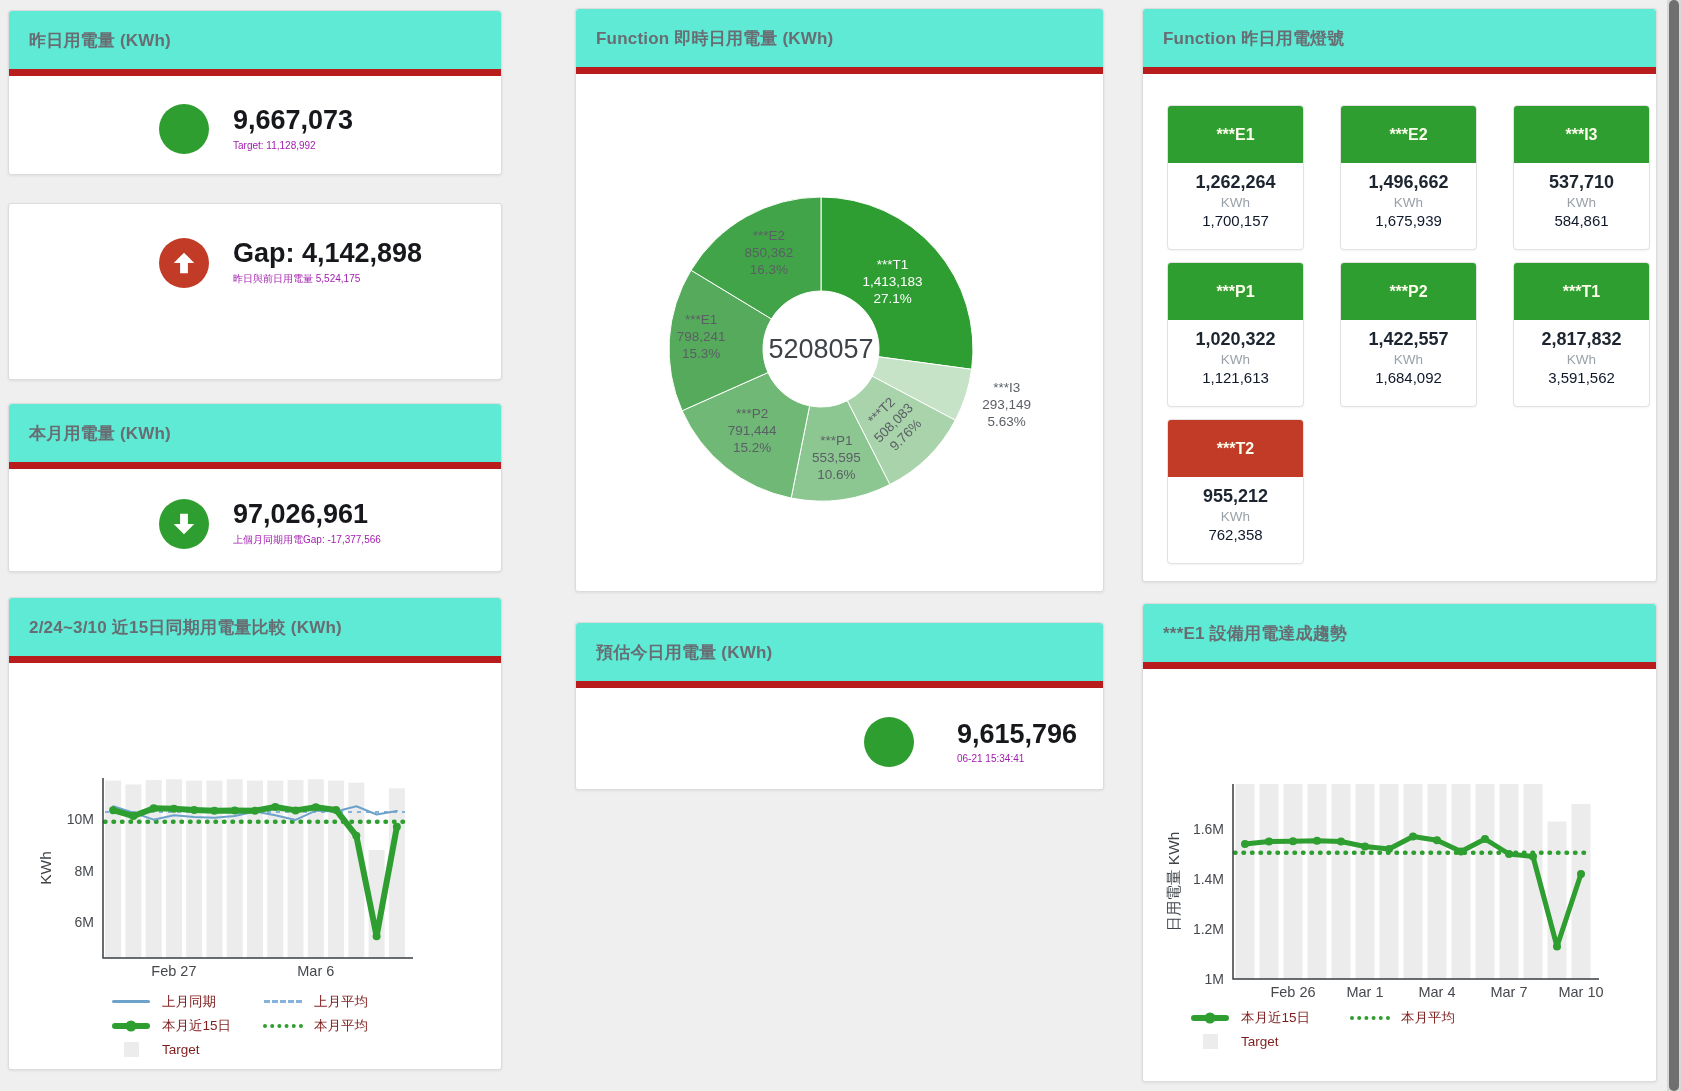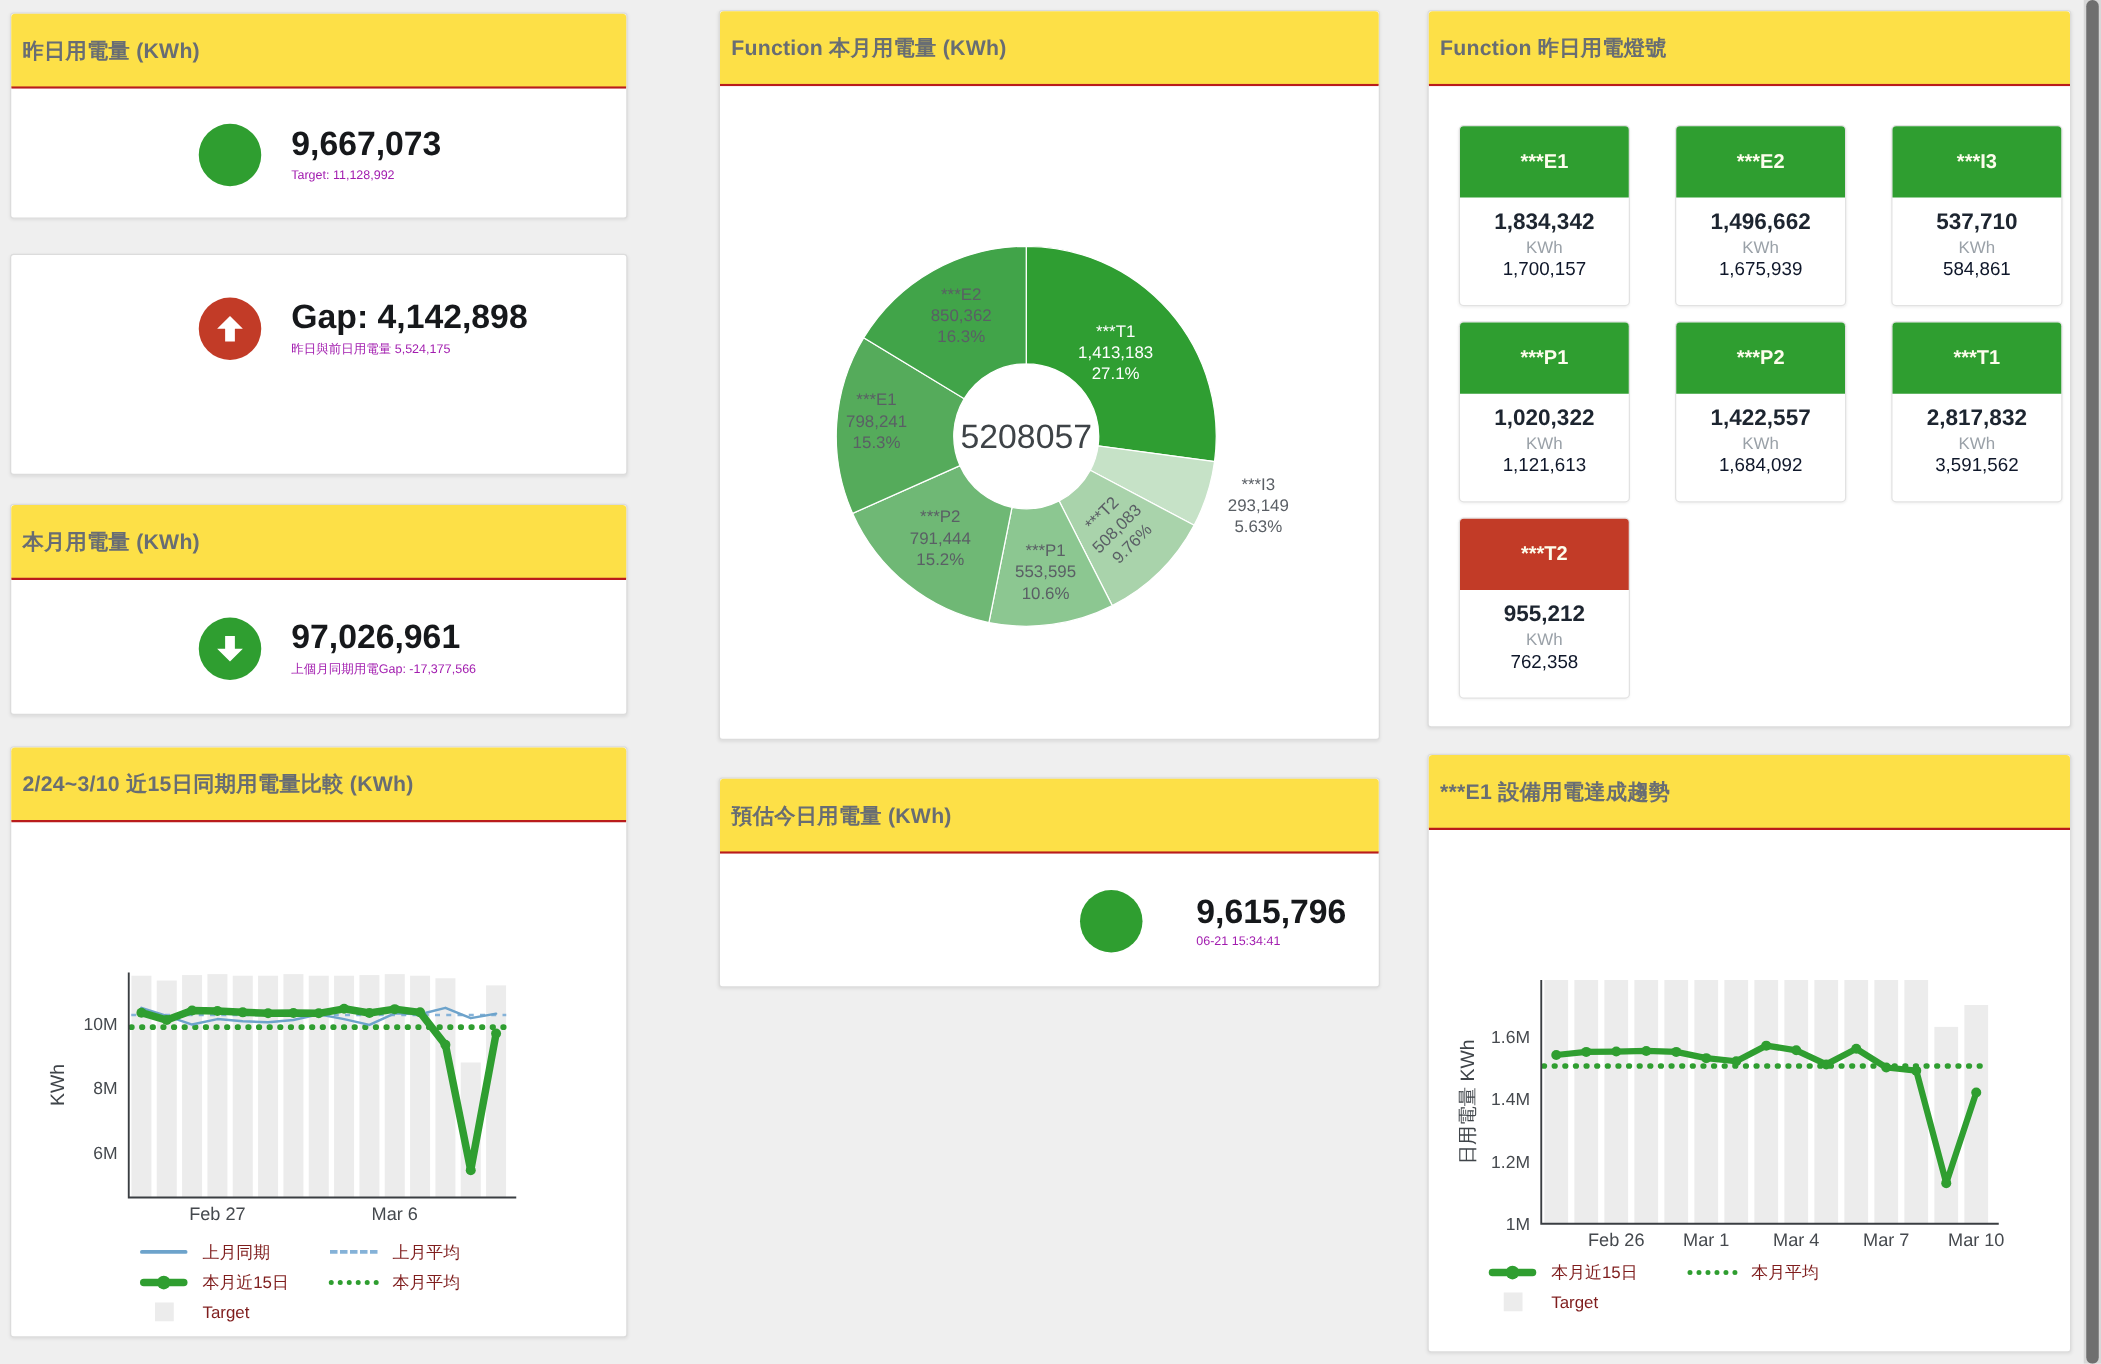--- a/index.html
+++ b/index.html
@@ -3,22 +3,22 @@
 <meta charset="utf-8">
 <style>
   html,body{margin:0;padding:0;}
   body{
     width:1681px;height:1091px;position:relative;overflow:hidden;
     background:#efefef;
     font-family:"Liberation Sans","DejaVu Sans",sans-serif;
   }
   .card{position:absolute;background:#fff;border:1px solid #dcdcdc;border-radius:3px;
         box-shadow:0 1px 3px rgba(0,0,0,.08);}
-  .card-h{height:58px;background:#fde047;border-bottom:2px solid #b91c1c;
-          display:flex;align-items:center;padding:0 9px;border-radius:3px 3px 0 0;}
+  .card-h{height:58px;background:#5eead4;border-bottom:7px solid #b91c1c;
+          display:flex;align-items:center;padding:0 20px;border-radius:3px 3px 0 0;}
   .card-h span{font-size:17px;font-weight:bold;color:#686d73;letter-spacing:.2px;}
   .stat-body{display:flex;align-items:center;height:calc(100% - 58px);}
   .dot{width:50px;height:50px;border-radius:50%;flex:none;display:flex;
        align-items:center;justify-content:center;}
   .stat-txt{margin-left:24px;}
   .val{font-size:27px;font-weight:bold;color:#16181b;line-height:1.1;}
   .sub{font-size:10px;color:#a21caf;margin-top:4px;}
   .tiles{padding:31px 0 0 24px;display:grid;grid-template-columns:repeat(3,137px);
          column-gap:36px;row-gap:12px;}
   .tile{border:1px solid #e2e2e2;border-radius:4px;height:143px;background:#fff;
@@ -163,21 +163,21 @@
         <span class="sw">
           <i style="width: 15px; height: 15px; background: rgb(236, 236, 236);"></i>
         </span>
         <span>Target</span>
       </div>
     </div>
 </div>
 
 <div class="card" style="left:575px;top:8px;width:527px;height:582px;">
   <div class="card-h">
-    <span>Function 本月用電量 (KWh)</span>
+    <span>Function 即時日用電量 (KWh)</span>
   </div>
   <svg class="chart" id="donut-svg" style="top:58px;" width="527" height="522">
       <path d="M 245 130 A 152 152 0 0 1 395.63498876800065 302.3248655312724 L 302.4791404509476 289.7555407948276 A 58 58 0 0 0 245 224 Z" fill="#2f9e32" stroke="#ffffff" stroke-width="1"></path>
       <text x="316.525481092123" y="219.47715973709808" text-anchor="middle" font-size="13.5" fill="#ffffff"><tspan x="316.525481092123" y="202.47715973709808">***T1</tspan><tspan x="316.525481092123" y="219.47715973709808">1,413,183</tspan><tspan x="316.525481092123" y="236.47715973709808">27.1%</tspan></text>
       <path d="M 395.63498876800065 302.3248655312724 A 152 152 0 0 1 379.2728352201741 353.2376706661299 L 296.2356871234875 309.1827953857601 A 58 58 0 0 0 302.4791404509476 289.7555407948276 Z" fill="#c6e2c7" stroke="#ffffff" stroke-width="1"></path>
       <text x="430.6484126803458" y="341.6629438535179" text-anchor="middle" font-size="13.5" fill="#5a5f65"><tspan x="430.6484126803458" y="324.6629438535179">***I3</tspan><tspan x="430.6484126803458" y="341.6629438535179">293,149</tspan><tspan x="430.6484126803458" y="358.6629438535179">5.63%</tspan></text>
       <path d="M 379.2728352201741 353.2376706661299 A 152 152 0 0 1 313.84462280491385 417.5153788721012 L 271.269658701875 333.70981562224915 A 58 58 0 0 0 296.2356871234875 309.1827953857601 Z" fill="#a9d3ab" stroke="#ffffff" stroke-width="1"></path>
       <text x="320.6871674595156" y="359.0418891380218" text-anchor="middle" font-size="13.5" fill="#5a5f65" transform="rotate(-45 320.6871674595156 359.0418891380218)"><tspan x="320.6871674595156" y="342.0418891380218">***T2</tspan><tspan x="320.6871674595156" y="359.0418891380218">508,083</tspan><tspan x="320.6871674595156" y="376.0418891380218">9.76%</tspan></text>
       <path d="M 313.84462280491385 417.5153788721012 A 152 152 0 0 1 215.12513313512125 431.0352050013881 L 233.60037974892785 338.8686966452665 A 58 58 0 0 0 271.269658701875 333.70981562224915 Z" fill="#8cc791" stroke="#ffffff" stroke-width="1"></path>
       <text x="260.46813669962404" y="394.9457247842597" text-anchor="middle" font-size="13.5" fill="#5a5f65"><tspan x="260.46813669962404" y="377.9457247842597">***P1</tspan><tspan x="260.46813669962404" y="394.9457247842597">553,595</tspan><tspan x="260.46813669962404" y="411.9457247842597">10.6%</tspan></text>
@@ -204,21 +204,21 @@
   </div>
 </div>
 
 <div class="card" style="left:1142px;top:8px;width:513px;height:572px;">
   <div class="card-h">
     <span>Function 昨日用電燈號</span>
   </div>
   <div class="tiles" id="tiles-grid">
       <div class="tile">
         <div class="tile-h" style="background: rgb(47, 158, 48);">***E1</div>
-        <div class="tile-v">1,834,342</div>
+        <div class="tile-v">1,262,264</div>
         <div class="tile-u">KWh</div>
         <div class="tile-t">1,700,157</div>
       </div>
       <div class="tile">
         <div class="tile-h" style="background: rgb(47, 158, 48);">***E2</div>
         <div class="tile-v">1,496,662</div>
         <div class="tile-u">KWh</div>
         <div class="tile-t">1,675,939</div>
       </div>
       <div class="tile">

